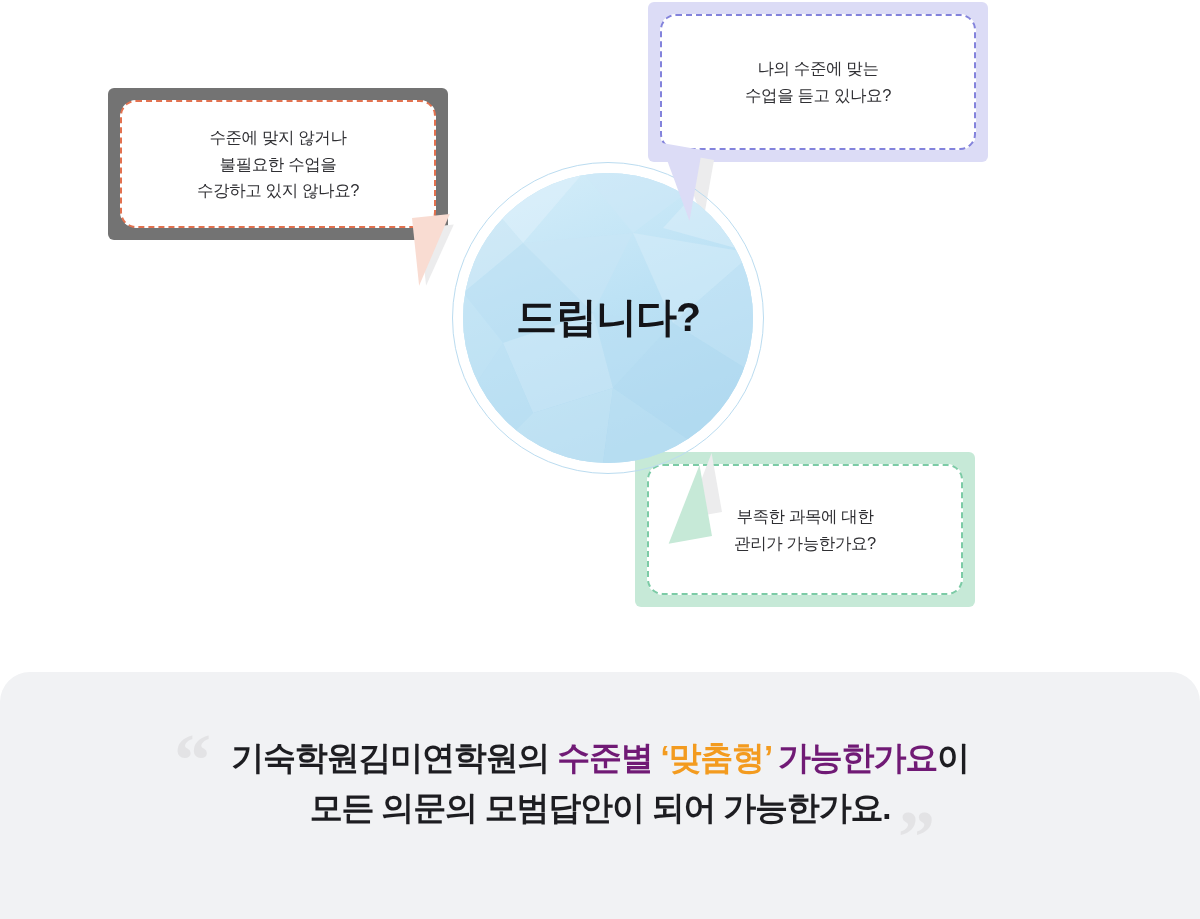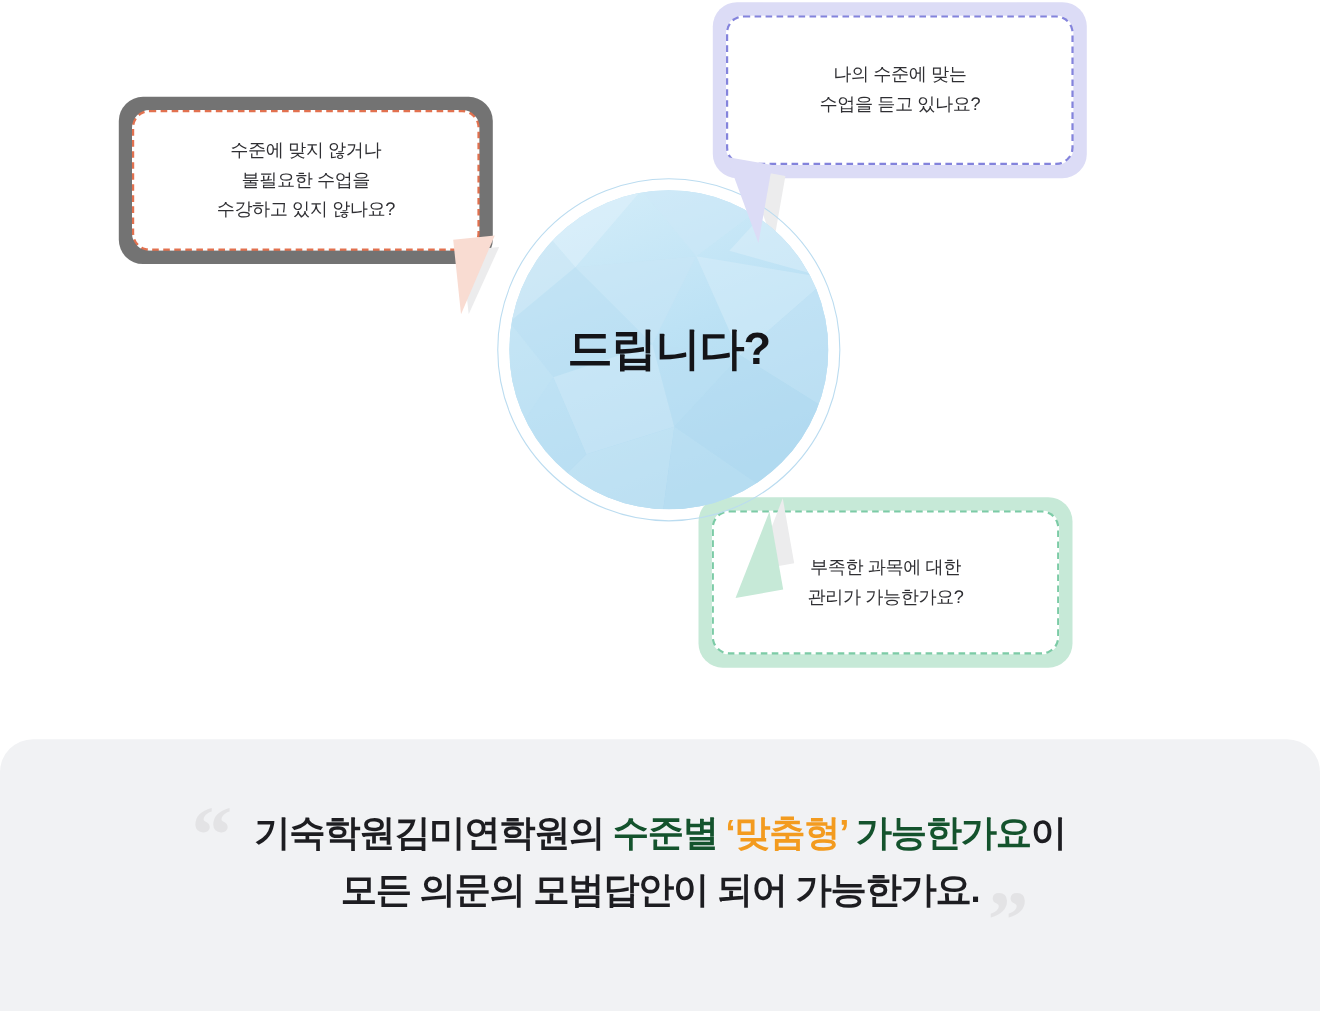--- a/index.html
+++ b/index.html
@@ -7,21 +7,21 @@
     width:1200px; height:919px;
     background:#ffffff;
     font-family:"Liberation Sans", sans-serif;
     overflow:hidden;
   }
   #stage { position:relative; width:1200px; height:919px; background:#fff; }
 
   
   .bubble {
     position:absolute;
-    border-radius:22px;
+    border-radius:6px;
     padding:12px;
   }
   .bubble .inner {
     width:100%; height:100%;
     background:#ffffff;
     border-radius:16px;
     display:flex; align-items:center; justify-content:center;
     text-align:center;
   }
   .bubble .txt {
@@ -162,21 +162,21 @@
     gap:6px;
     padding-bottom:26px;
   }
   .banner-line {
     font-size:33px; font-weight:bold;
     color:#1d1d21;
     letter-spacing:-1.2px;
     white-space:nowrap;
     line-height:1.32;
   }
-  .hl-blue { color:#14532d;font-family:Liberation Serif, serif; }
+  .hl-blue { color:#701a75; }
   .hl-orange { color:#F39B1F; }
   .quote {
     position:absolute;
     color:#E3E3E5;
     font-size:74px;
     font-weight:bold;
     font-family:"Liberation Serif", serif;
     line-height:1;
     user-select:none;
   }

